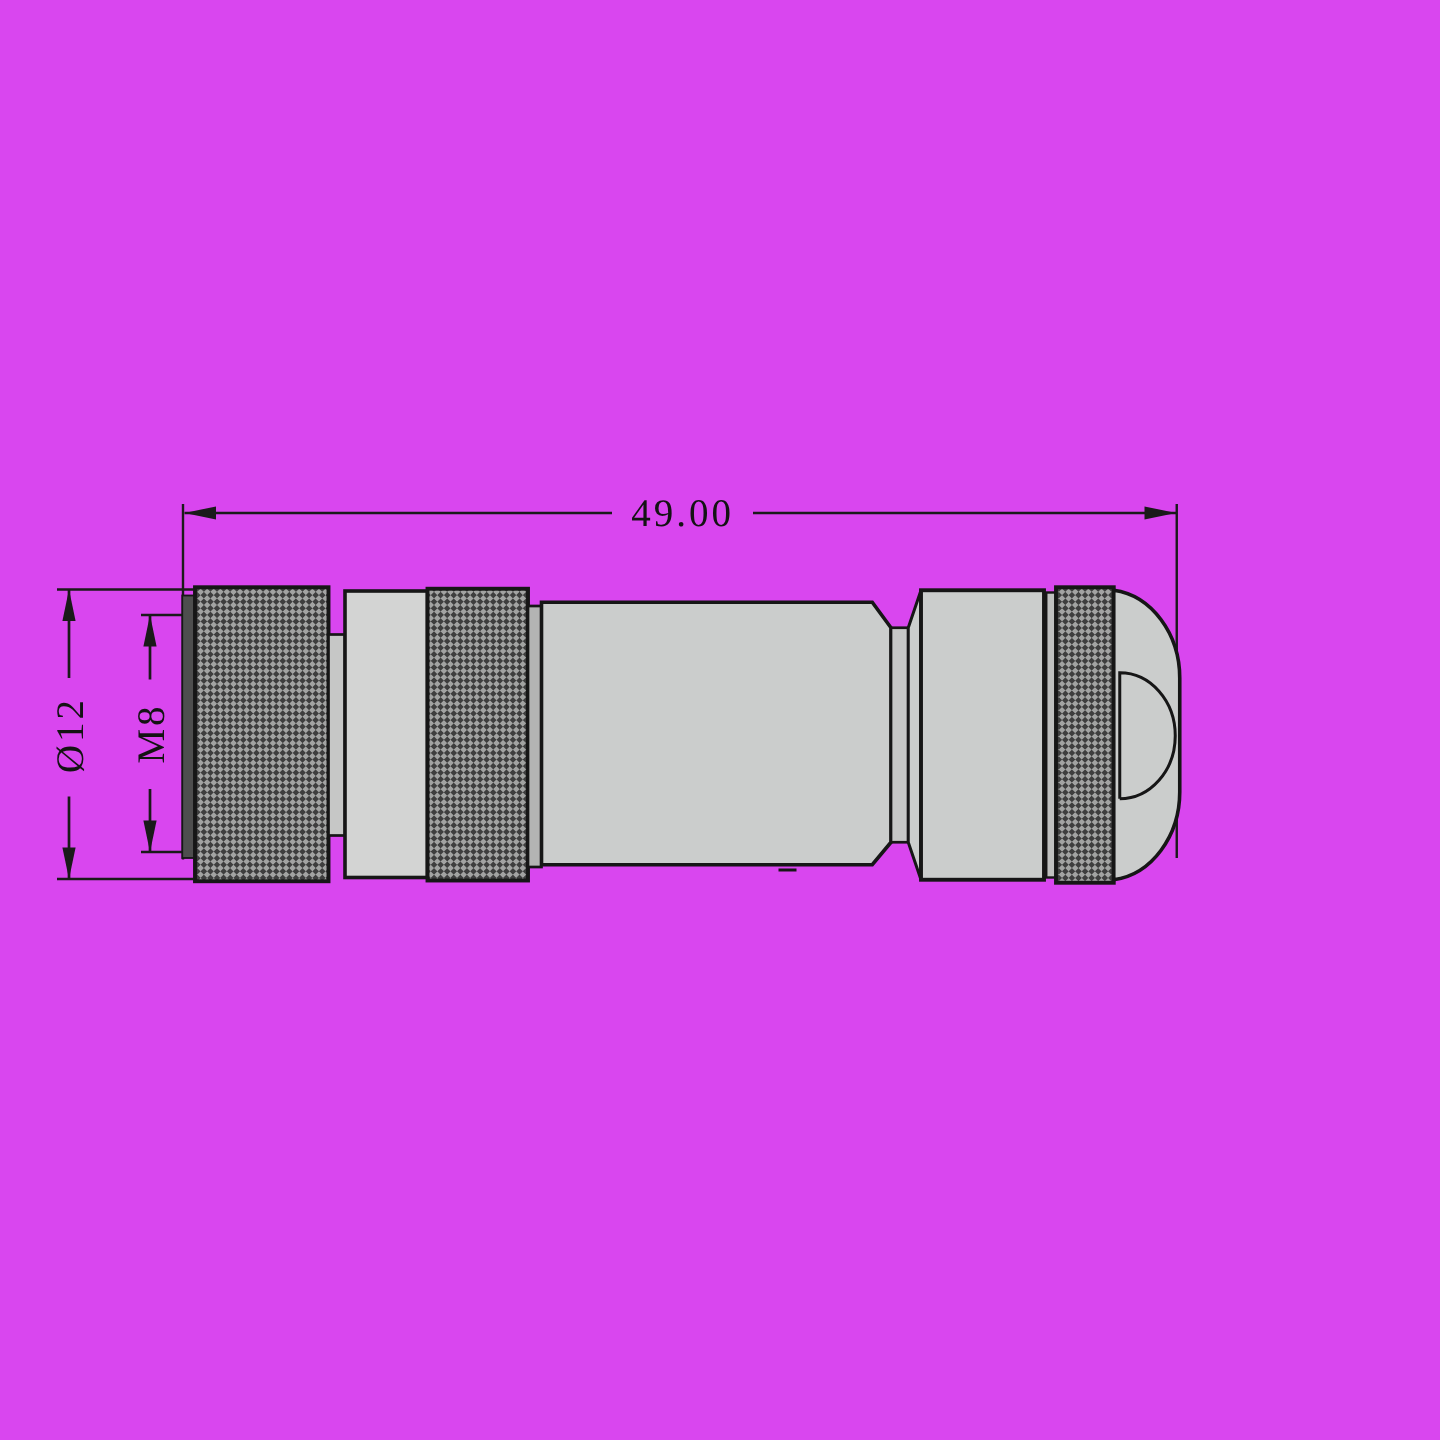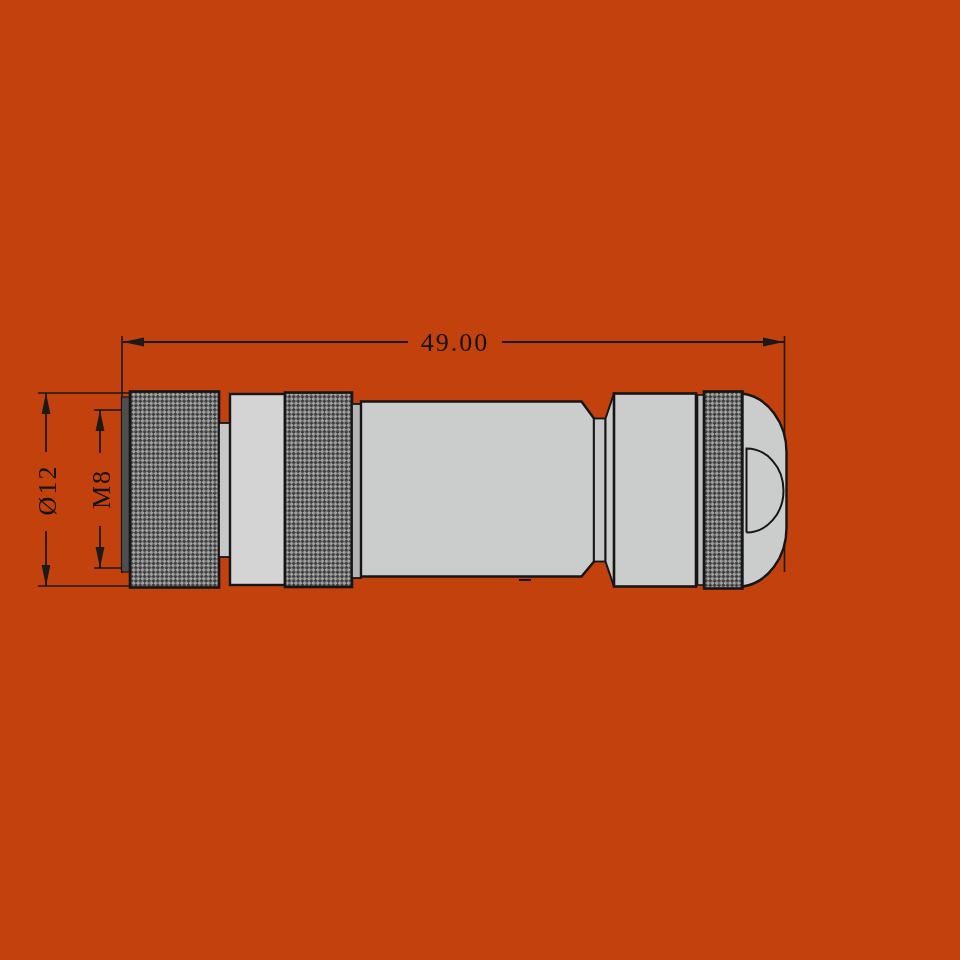--- a/index.html
+++ b/index.html
@@ -7,21 +7,21 @@
     padding: 0;
     width: 960px;
     height: 960px;
     background: #ffffff;
     font-family: "Liberation Serif", serif;
   }
   .page {
     position: relative;
     width: 960px;
     height: 960px;
-    background: #c2410c;
+    background: #d946ef;
     overflow: hidden;
   }
   svg { display: block; }
   .dimtext {
     font-family: "Liberation Serif", serif;
     font-size: 26px;
     fill: #131313;
     letter-spacing: 2px;
   }
 </style>

